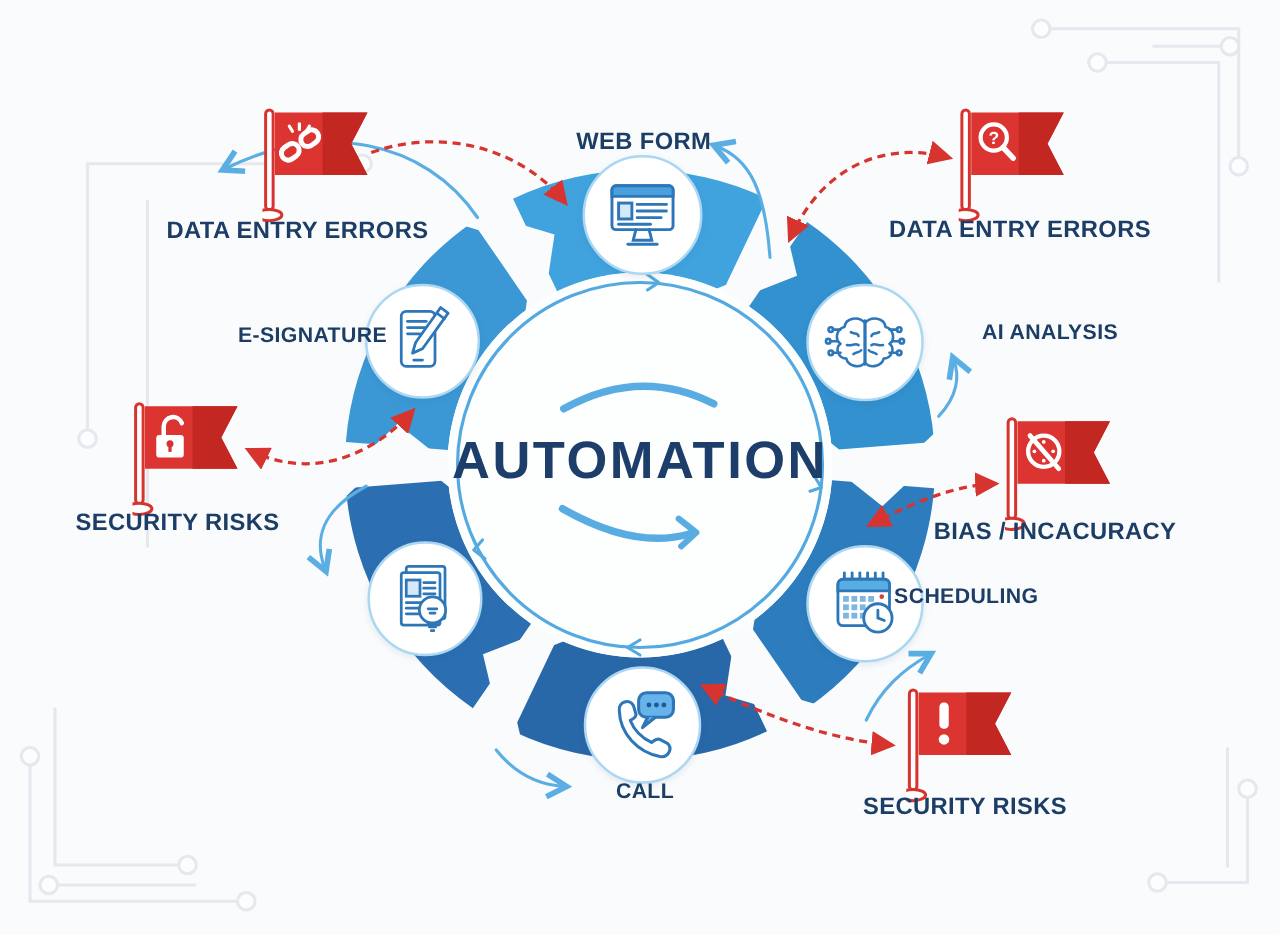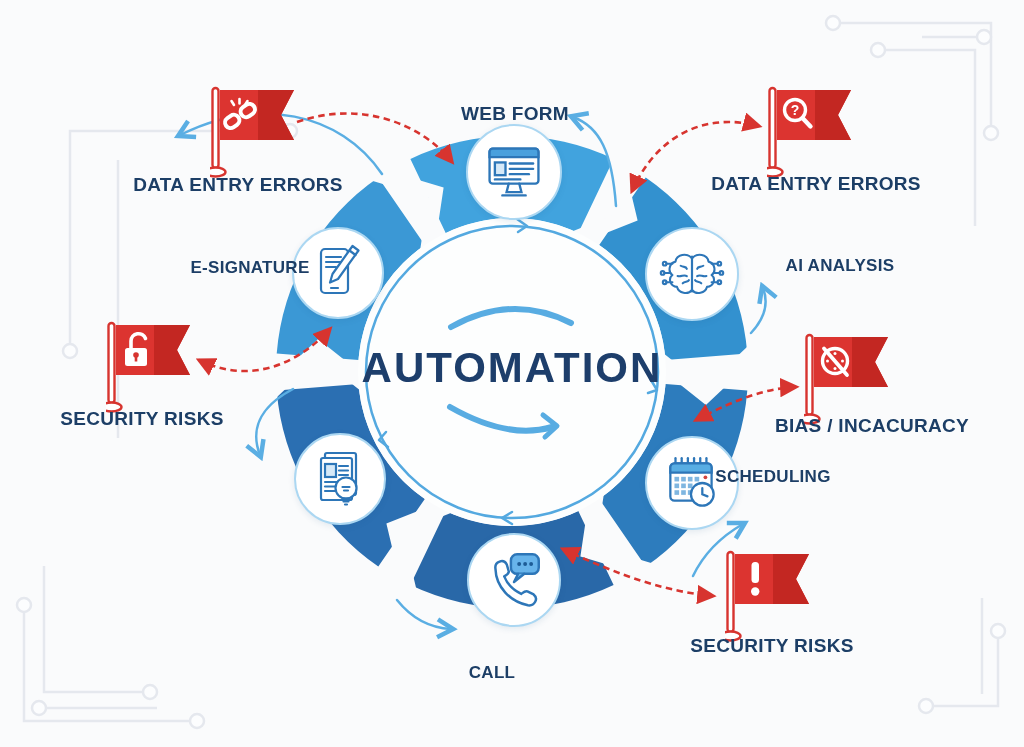--- a/index.html
+++ b/index.html
@@ -234,21 +234,21 @@
         <line x1="20" y1="26" x2="30" y2="26"></line>
       <line x1="25" y1="47" x2="32" y2="47"></line>
       <path d="M46.5 5 l6 4.5 L32 38 l-8 3.5 L26.5 33 Z" fill="#fff"></path>
       <line x1="43.5" y1="9.5" x2="49.5" y2="14"></line>
     </svg>
   </div>
 
   <div class="label node-label" style="left:515px;top:114px;font-size:19px;">WEB FORM</div>
   <div class="label node-label" style="left:840px;top:266px;">AI ANALYSIS</div>
   <div class="label node-label" style="left:773px;top:477px;">SCHEDULING</div>
-  <div class="label node-label" style="left:492px;top:633px;margin-top:40px;">CALL</div>
+  <div class="label node-label" style="left:516px;top:633px;">CALL</div>
   <div class="label node-label" style="left:212px;top:268px;margin-left:38px;">E-SIGNATURE</div>
 
   <div class="flag" style="left:210px;top:86px;">
     <svg width="96" height="94" viewBox="0 0 96 94">
       <path d="M10 4 H84 L71 29 L84 54 H10 Z" fill="#dc3430"></path>
       <path d="M48 4 H84 L71 29 L84 54 H48 Z" fill="#c32722"></path>
       <g stroke="#fff" fill="none" stroke-linecap="round">
         <g transform="rotate(-35 30 30)" stroke-width="4">
           <rect x="13" y="24.5" width="15" height="11" rx="5.5"></rect>
           <rect x="32" y="24.5" width="15" height="11" rx="5.5"></rect>
@@ -303,21 +303,21 @@
             <circle cx="38.5" cy="28" r="1.5"></circle>
           <circle cx="31" cy="35.5" r="1.5"></circle>
             <circle cx="23.5" cy="28" r="1.5"></circle>
         </g>
         <path d="M20 15.5 L43 42" stroke-width="3.8" stroke-linecap="round"></path>
       </g>
       <rect x="2.5" y="2" width="6" height="80" rx="3" fill="#fff" stroke="#d7342f" stroke-width="2.4"></rect>
       <ellipse cx="5.5" cy="86" rx="10" ry="4.5" fill="#fff" stroke="#d7342f" stroke-width="2.4"></ellipse>
     </svg>
   </div>
-  <div class="label flag-label" style="left:872px;top:426px;">BIAS / INCACURACY</div>
+  <div class="label flag-label" style="left:844px;top:426px;">BIAS / INCACURACY</div>
 
   <div class="flag" style="left:725px;top:550px;">
     <svg width="96" height="94" viewBox="0 0 96 94">
       <path d="M10 4 H84 L71 29 L84 54 H10 Z" fill="#dc3430"></path>
       <path d="M48 4 H84 L71 29 L84 54 H48 Z" fill="#c32722"></path>
       <g fill="#fff">
         <rect x="26.5" y="12" width="7.5" height="21" rx="3.5"></rect>
         <circle cx="30.2" cy="41.5" r="4.2"></circle>
       </g>
       <rect x="2.5" y="2" width="6" height="80" rx="3" fill="#fff" stroke="#d7342f" stroke-width="2.4"></rect>

